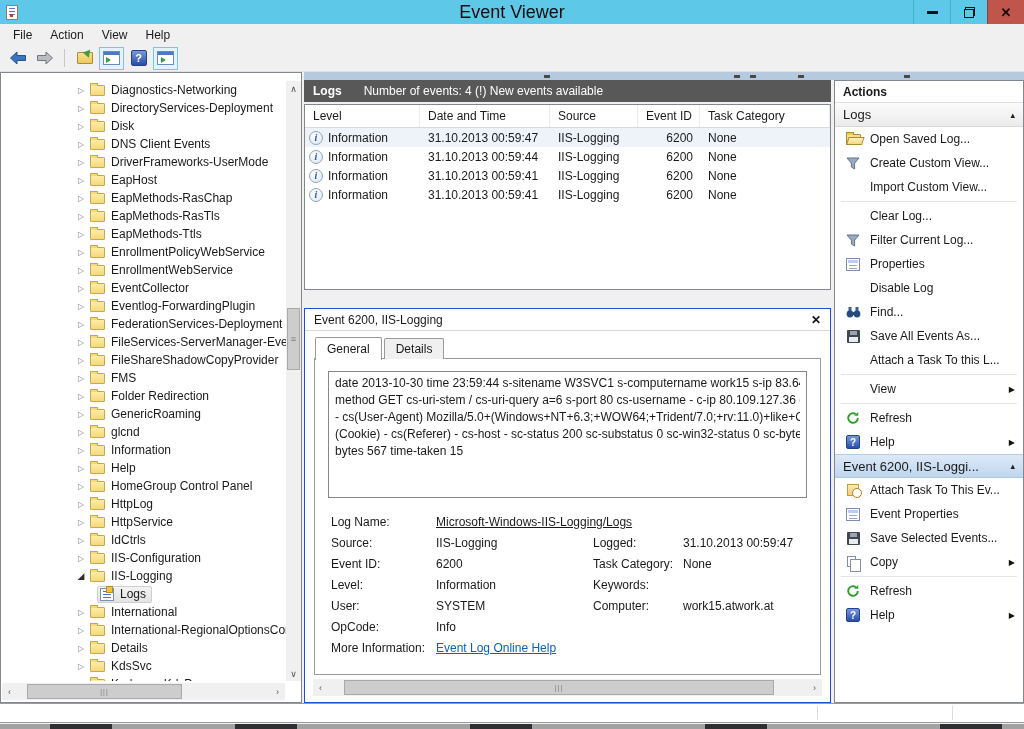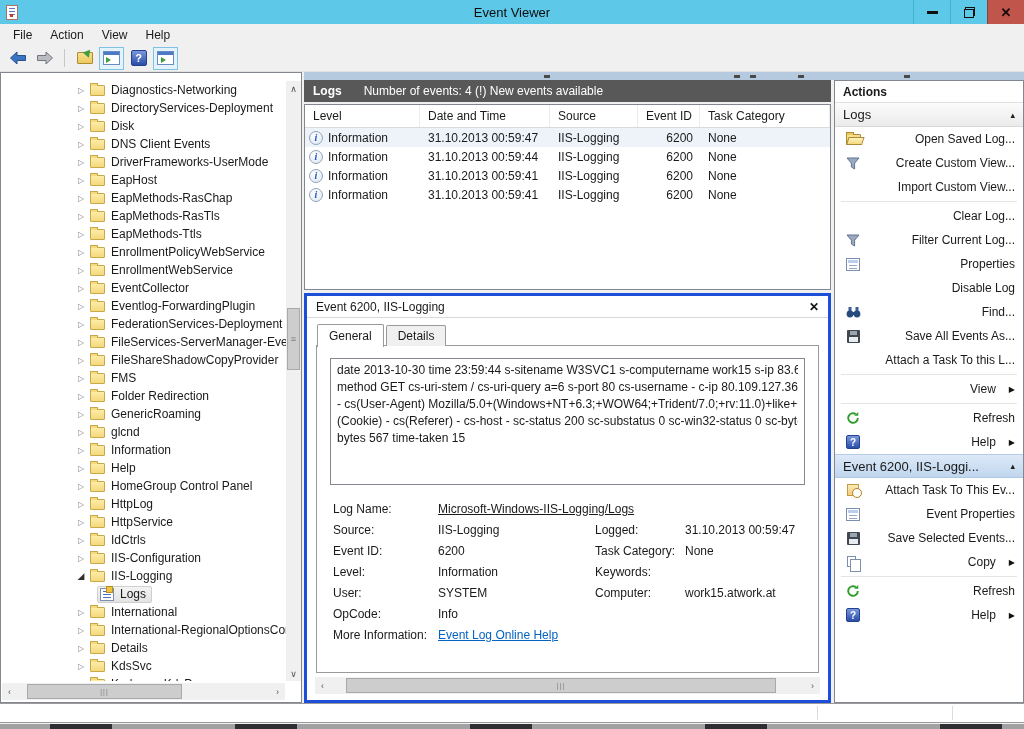--- a/index.html
+++ b/index.html
@@ -5,21 +5,21 @@
   * { margin:0; padding:0; box-sizing:border-box; }
   html,body { width:1024px; height:729px; overflow:hidden; }
   body { font-family:"Liberation Sans", sans-serif; font-size:12px; color:#1a1a1a; background:#f0f0f0; position:relative; }
 
   
   .titlebar { height:24px; background:#5ec8e9; display:flex; align-items:center; position:relative; }
   .app-icon { width:12px; height:15px; margin-left:6px; background:#fff; border:1px solid #a4766a; position:relative; flex:none; }
   .app-icon::before { content:""; position:absolute; left:2px; right:2px; top:2px; height:8px;
      background:repeating-linear-gradient(to bottom,#5a78c0 0 1px,transparent 1px 3px); }
   .app-icon::after { content:""; position:absolute; left:3px; bottom:2px; width:3px; height:3px; background:#c03a2a; }
-  .title-text { position:absolute; left:0; right:0; text-align:center; font-size:13px; color:#0d0d0d; }
+  .title-text { position:absolute; left:0; right:0; text-align:center; font-size:18px; color:#0d0d0d; }
   .win-controls { margin-left:auto; display:flex; height:24px; position:relative; z-index:1; }
   .win-btn { width:37px; display:flex; align-items:center; justify-content:center; border-left:1px solid #3fb2d8; }
   .win-btn.close { background:#c0564b; border-left-color:#8f4036; }
   .g-min { width:11px; height:3px; background:#101010; }
   .g-restore { position:relative; width:11px; height:11px; }
   .g-restore::before { content:""; position:absolute; right:0; top:0; width:8px; height:7px; border:1px solid #101010; }
   .g-restore::after  { content:""; position:absolute; left:0; bottom:0; width:8px; height:7px; border:1px solid #101010; background:#5ec8e9; }
   .g-close { font-weight:bold; font-size:13px; color:#140808; }
 
   
@@ -88,21 +88,21 @@
   .tbl-row { display:grid; grid-template-columns:115px 130px 88px 62px 1fr; height:19px; align-items:center; }
   .tbl-row.selected { background:#eef3f9; }
   .td { padding-left:8px; white-space:nowrap; overflow:hidden; }
   .td.level { display:flex; align-items:center; gap:5px; padding-left:4px; }
   .td.num { text-align:right; padding-right:7px; }
   .ic-info { width:14px; height:14px; flex:none; border-radius:50%; border:1px solid #90a4bc;
       background:radial-gradient(circle at 40% 30%, #ffffff, #dde6ef); color:#1f58c4;
       font:italic bold 10px "Liberation Serif", serif; display:flex; align-items:center; justify-content:center; }
 
   
-  .event-box { flex:1; min-height:0; margin-top:3px; border:3px solid #1d4ed8; background:#fff; display:flex; flex-direction:column; }
+  .event-box { flex:1; min-height:0; margin-top:18px; border:1px solid #1d4ed8; background:#fff; display:flex; flex-direction:column; }
   .ev-title { height:22px; flex:none; display:flex; align-items:center; padding:0 9px; border-bottom:1px solid #d8d8d8; }
   .ev-close { margin-left:auto; font-weight:bold; font-size:12px; color:#111; }
   .tabs { display:flex; padding:5px 10px 0; gap:2px; position:relative; z-index:2; flex:none;text-align:right; }
   .tab { height:21px; padding:0 11px; display:flex; align-items:center; border:1px solid #9a9a9a; border-bottom:none;
       background:#f0f0f0; border-radius:2px 2px 0 0; position:relative; top:2px; }
   .tab.active { background:#fff; top:1px; height:23px; z-index:3; }
   .tab-page { flex:1; min-height:0; margin:0 9px; margin-top:-1px; border:1px solid #9a9a9a; background:#fff;
       position:relative; z-index:1; padding:12px 13px 0; overflow:hidden; }
   .desc-box { height:127px; border:1px solid #828790; padding:3px 6px; overflow:hidden; }
   .desc-line { white-space:nowrap; overflow:hidden; line-height:17px; }
@@ -116,21 +116,21 @@
   .link { color:#0563c1; text-decoration:underline; }
 
   
   .actions-title { height:22px; font-weight:bold; display:flex; align-items:center; padding:0 8px; border-bottom:1px solid #e0e0e0; }
   .sec-header { height:24px; display:flex; align-items:center; padding:0 8px; font-size:13px;
       background:linear-gradient(#fcfcfc,#ebebeb); border-bottom:1px solid #d8d8d8; }
   .sec-header.blue { background:linear-gradient(#dde9f8,#c0d6ee); border-top:1px solid #b5cbe4; border-bottom:1px solid #b0c8e2; }
   .sec-caret { margin-left:auto; font-size:9px; color:#222; }
   .act-item { height:24px; display:flex; align-items:center; padding:0 8px 0 10px; gap:9px; }
   .act-icon { width:16px; height:16px; flex:none; display:flex; align-items:center; justify-content:center; }
-  .act-label { white-space:nowrap; overflow:hidden; flex:1;text-align:right; }
+  .act-label { white-space:nowrap; overflow:hidden; flex:1; }
   .act-sub { font-size:8px; color:#111; margin-left:4px; }
   .act-sep { height:1px; background:#e4e4e4; margin:2px 6px; }
 
   
   .sh-openfolder { display:block; width:15px; height:11px; background:linear-gradient(#f8e08e,#edc95f); border:1px solid #ad8b33; border-radius:1px; position:relative; }
   .sh-openfolder::before { content:""; position:absolute; top:-3px; left:-1px; width:6px; height:2px; background:#edc95f; border:1px solid #ad8b33; border-bottom:none; }
   .sh-openfolder::after { content:""; position:absolute; left:-1px; bottom:-1px; width:14px; height:6px;
       background:linear-gradient(#fdf3c0,#f3d97a); border:1px solid #ad8b33; transform:skewX(-18deg); transform-origin:bottom left; }
   .sh-props { display:block; width:14px; height:13px; background:#fff; border:1px solid #7b8db3; position:relative; }
   .sh-props::before { content:""; position:absolute; left:1px; right:1px; top:1px; height:3px; background:#b9cfec; }

